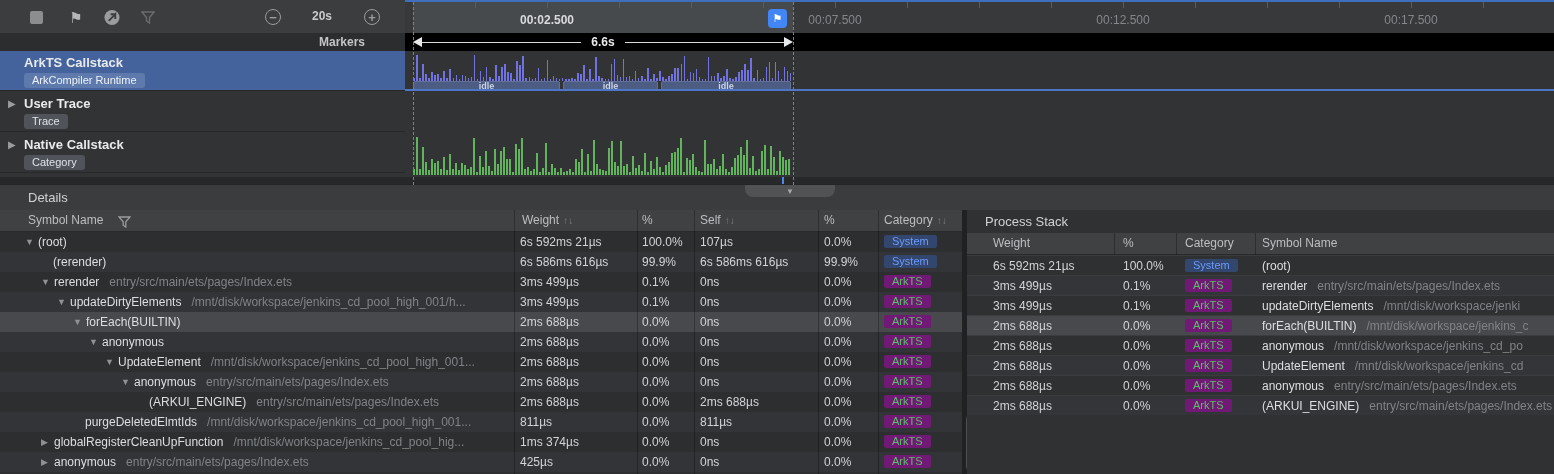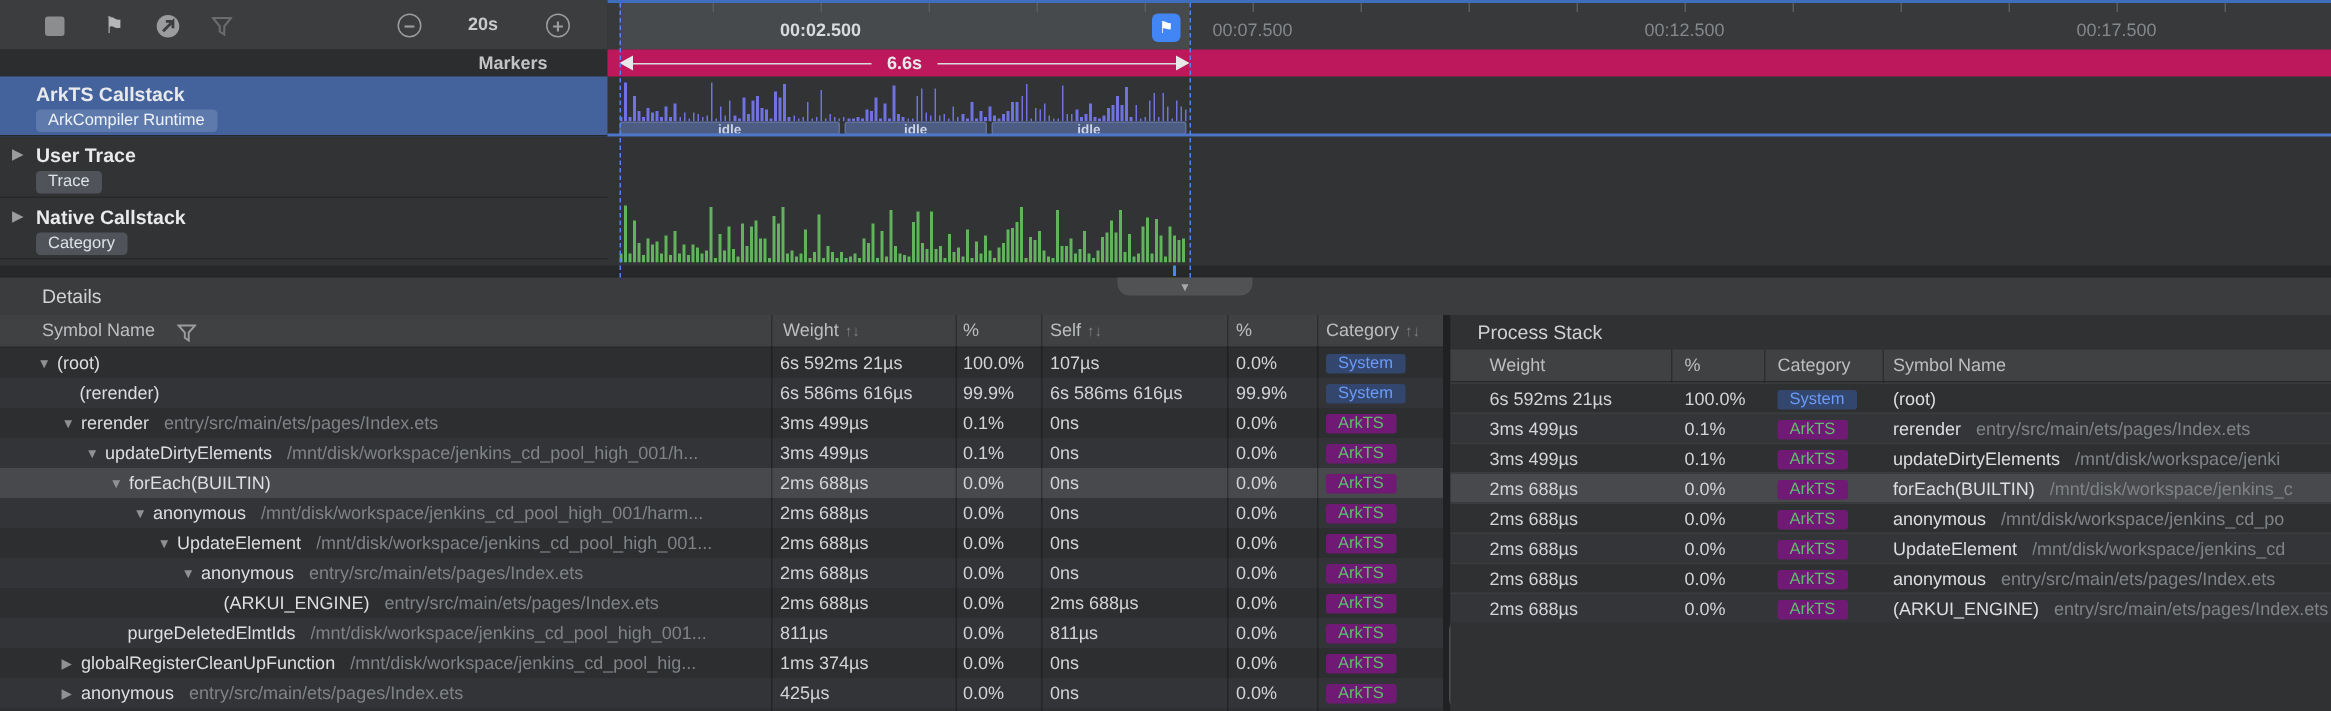--- a/index.html
+++ b/index.html
@@ -33,21 +33,21 @@
 
   
   .timeline { left:405px; top:0; width:1149px; height:177px; }
   .ruler { position:absolute; left:0; top:0; width:1149px; height:33px; background:#37393b; }
   .ruler-sel { position:absolute; left:8px; top:0; width:380px; height:33px; background:#474a4c; }
   .blue-topline { position:absolute; left:0; top:0; width:1149px; height:2px; background:#3f6ebc; }
   .tick { position:absolute; top:2px; width:1px; height:6px; background:#5a5d5f; }
   .tick-label { position:absolute; top:13px; transform:translateX(-50%); color:#85888b; font-size:12px; }
   .tick-label.inside { color:#d8dadc; font-weight:bold; }
   .flag-marker { position:absolute; left:363px; top:9px; width:19px; height:19px; background:#4285f4; border-radius:4px; display:flex; align-items:center; justify-content:center; color:#fff; font-size:11px; }
-  .span-row { position:absolute; left:0; top:33px; width:1149px; height:18px; background:#be185d; }
+  .span-row { position:absolute; left:0; top:33px; width:1149px; height:18px; background:#000000; }
   .span-arrow { position:absolute; left:8px; top:0; width:380px; height:18px; display:flex; align-items:center; }
   .sa-line { flex:1; height:1px; background:#d8dadc; }
   .sa-head-l { width:0; height:0; border-top:5px solid transparent; border-bottom:5px solid transparent; border-right:9px solid #e6e8ea; }
   .sa-head-r { width:0; height:0; border-top:5px solid transparent; border-bottom:5px solid transparent; border-left:9px solid #e6e8ea; }
   .sa-text { padding:0 10px; color:#e8eaec; font-weight:bold; font-size:12px; }
   .dash-line { position:absolute; top:2px; height:183px; width:0; border-left:1px dashed #4e86f0; z-index:6; }
   .blue-underline { position:absolute; left:0; top:89px; width:1149px; height:2px; background:#4d76c8; z-index:5; }
   .spike-box { position:absolute; overflow:hidden; }
   .spike { position:absolute; bottom:0; }
   .idle-bar { position:absolute; left:8px; top:81px; width:380px; height:9px; }
@@ -526,21 +526,20 @@
           <div class="cell" style="left: 520px;">2ms 688µs</div>
           <div class="cell" style="left: 642px;">0.0%</div>
           <div class="cell" style="left: 700px;">0ns</div>
           <div class="cell" style="left: 824px;">0.0%</div>
           <div class="cell" style="left: 884px; top: 2px;"><div class="badge cat-ArkTS">ArkTS</div></div>
         </div>
         <div class="t-row odd" style="top: 100px;">
           <div class="sym">
             <div class="tree-arrow" style="margin-left: 89px;">▼</div>
             <div class="sym-name">anonymous</div>
-            <div class="sym-path">/mnt/disk/workspace/jenkins_cd_pool_high_001/harm...</div>
           </div>
           <div class="cell" style="left: 520px;">2ms 688µs</div>
           <div class="cell" style="left: 642px;">0.0%</div>
           <div class="cell" style="left: 700px;">0ns</div>
           <div class="cell" style="left: 824px;">0.0%</div>
           <div class="cell" style="left: 884px; top: 2px;"><div class="badge cat-ArkTS">ArkTS</div></div>
         </div>
         <div class="t-row even" style="top: 120px;">
           <div class="sym">
             <div class="tree-arrow" style="margin-left: 105px;">▼</div>

